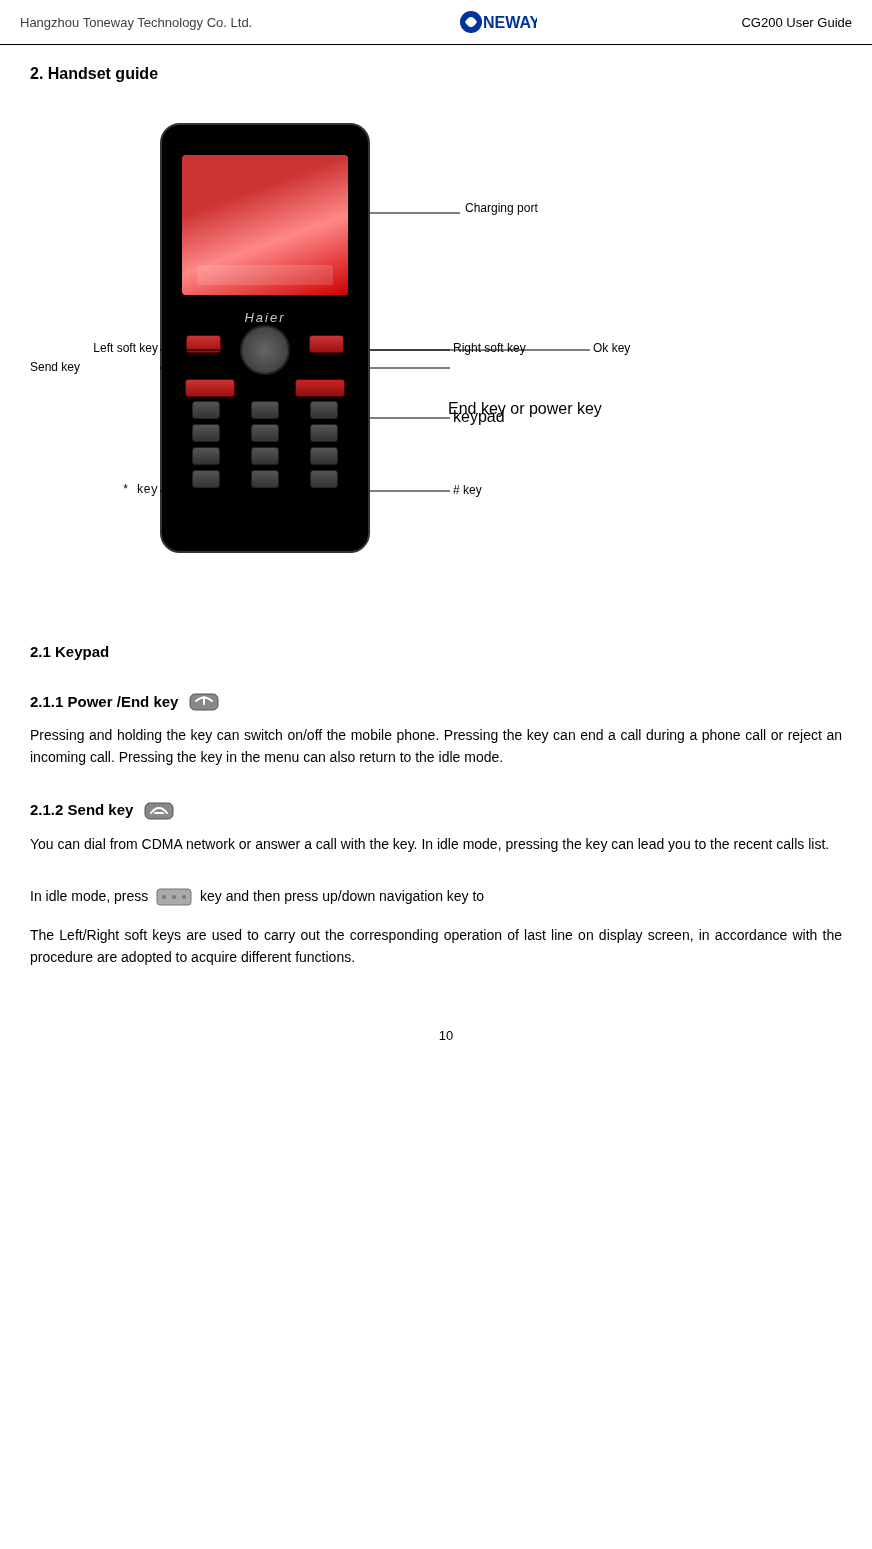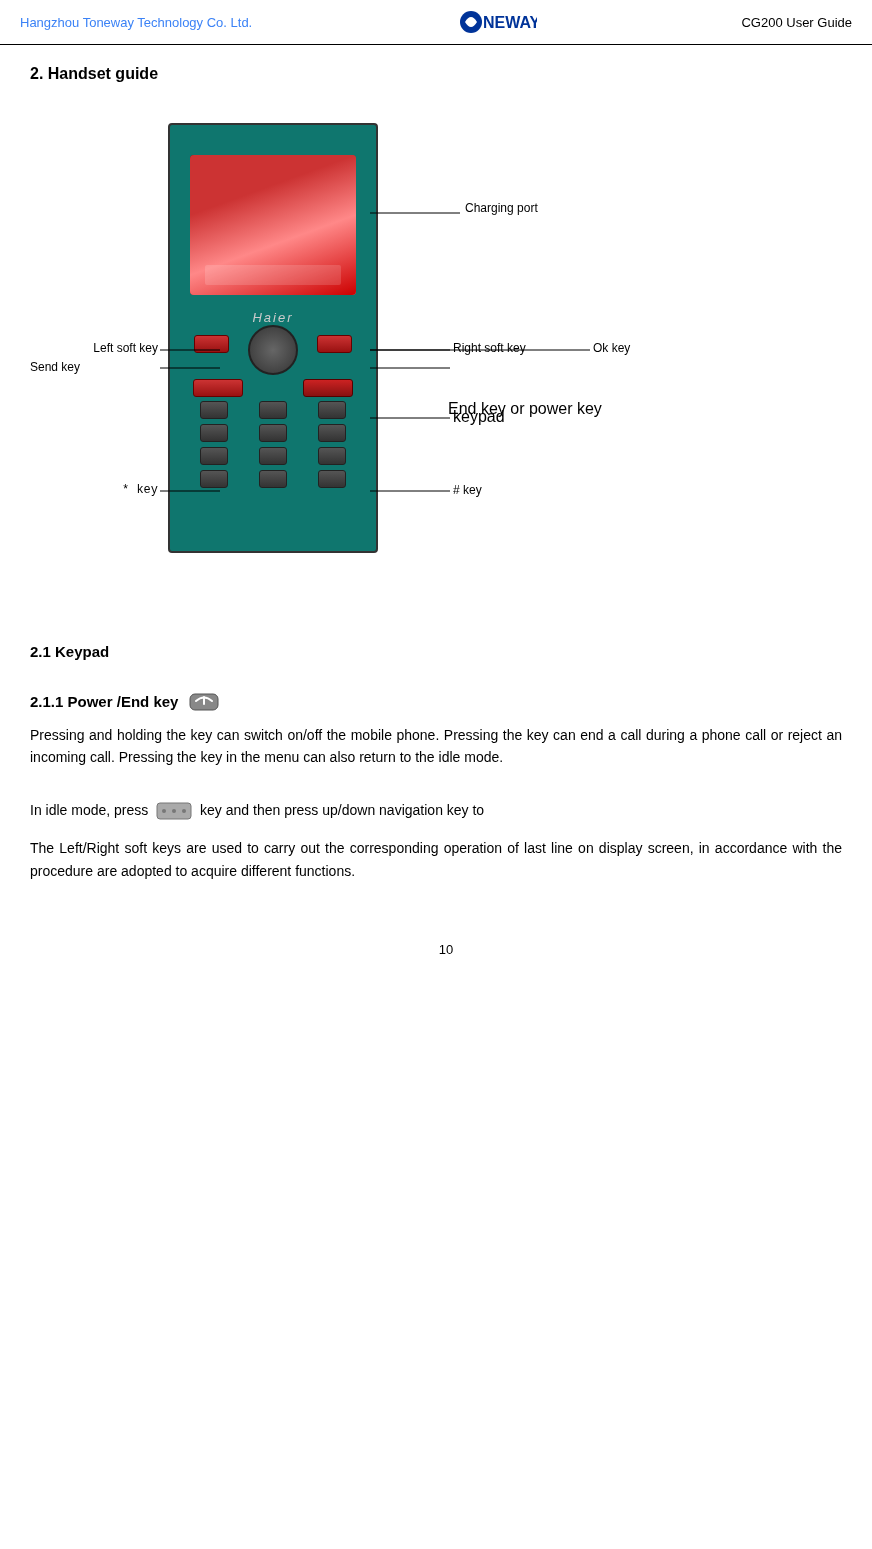--- a/index.html
+++ b/index.html
@@ -16,21 +16,21 @@
     
     .header {
       display: flex;
       align-items: center;
       justify-content: space-between;
       padding: 8px 20px;
       border-bottom: 1px solid #000;
     }
     .header-left {
       font-size: 13px;
-      color: #3b82f6;
+      color: #404040;
     }
     .header-logo {
       display: flex;
       align-items: center;
       gap: 6px;
     }
     .header-right {
       font-size: 13px;
       color: #000;
     }
@@ -53,25 +53,24 @@
       height: 500px;
       margin-bottom: 40px;
     }
 
     .phone-image {
       position: absolute;
       left: 130px;
       top: 20px;
       width: 210px;
       height: 430px;
-      background: #0f766e;
-      border-radius: 4px;
+      background: #000000;
+      border-radius: 20px;
       overflow: hidden;
       border: 2px solid #333;
-      margin-left: 8px;
     }
 
     .phone-screen {
       position: absolute;
       top: 30px;
       left: 20px;
       right: 20px;
       height: 140px;
       background: linear-gradient(135deg, #8B0000, #cc2222, #ff6666);
       border-radius: 4px;
@@ -299,20 +298,32 @@
 
       <svg width="32" height="22" viewBox="0 0 32 22" class="svg-icon">
         <rect x="2" y="4" width="28" height="16" rx="5" ry="5" fill="#888" stroke="#555" stroke-width="1"></rect>
         <path d="M8,11 Q16,4 24,11" fill="none" stroke="#fff" stroke-width="2" stroke-linecap="round"></path>
         <line x1="16" y1="7" x2="16" y2="14" stroke="#fff" stroke-width="2" stroke-linecap="round"></line>
       </svg>
     </div>
     <p class="body-text">Pressing and holding the key can switch on/off the mobile phone. Pressing the key can end a call during a phone call or reject an incoming call. Pressing the key in the menu can also return to the idle mode.</p>
   </div>
 
+  <div class="subsection">
+    <div class="subsection-title">
+      <span>2.1.2 Send key</span>
+
+      <svg width="32" height="22" viewBox="0 0 32 22" class="svg-icon">
+        <rect x="2" y="4" width="28" height="16" rx="5" ry="5" fill="#888" stroke="#555" stroke-width="1"></rect>
+        <path d="M8,14 Q16,4 24,14" fill="none" stroke="#fff" stroke-width="2" stroke-linecap="round"></path>
+        <line x1="12" y1="14" x2="20" y2="14" stroke="#fff" stroke-width="2" stroke-linecap="round"></line>
+      </svg>
+    </div>
+    <p class="body-text">You can dial from CDMA network or answer a call with the key. In idle mode, pressing the key can lead you to the recent calls list.</p>
+  </div>
 
   <div class="subsection">
     <p class="body-text">
       <span>In idle mode, press</span>
       <svg width="36" height="20" viewBox="0 0 36 20" style="vertical-align:middle; margin:0 4px;">
         <rect x="1" y="2" width="34" height="16" rx="3" ry="3" fill="#aaa" stroke="#777" stroke-width="1"></rect>
         <circle cx="8" cy="10" r="2" fill="#777"></circle>
         <circle cx="18" cy="10" r="2" fill="#777"></circle>
         <circle cx="28" cy="10" r="2" fill="#777"></circle>
       </svg>

